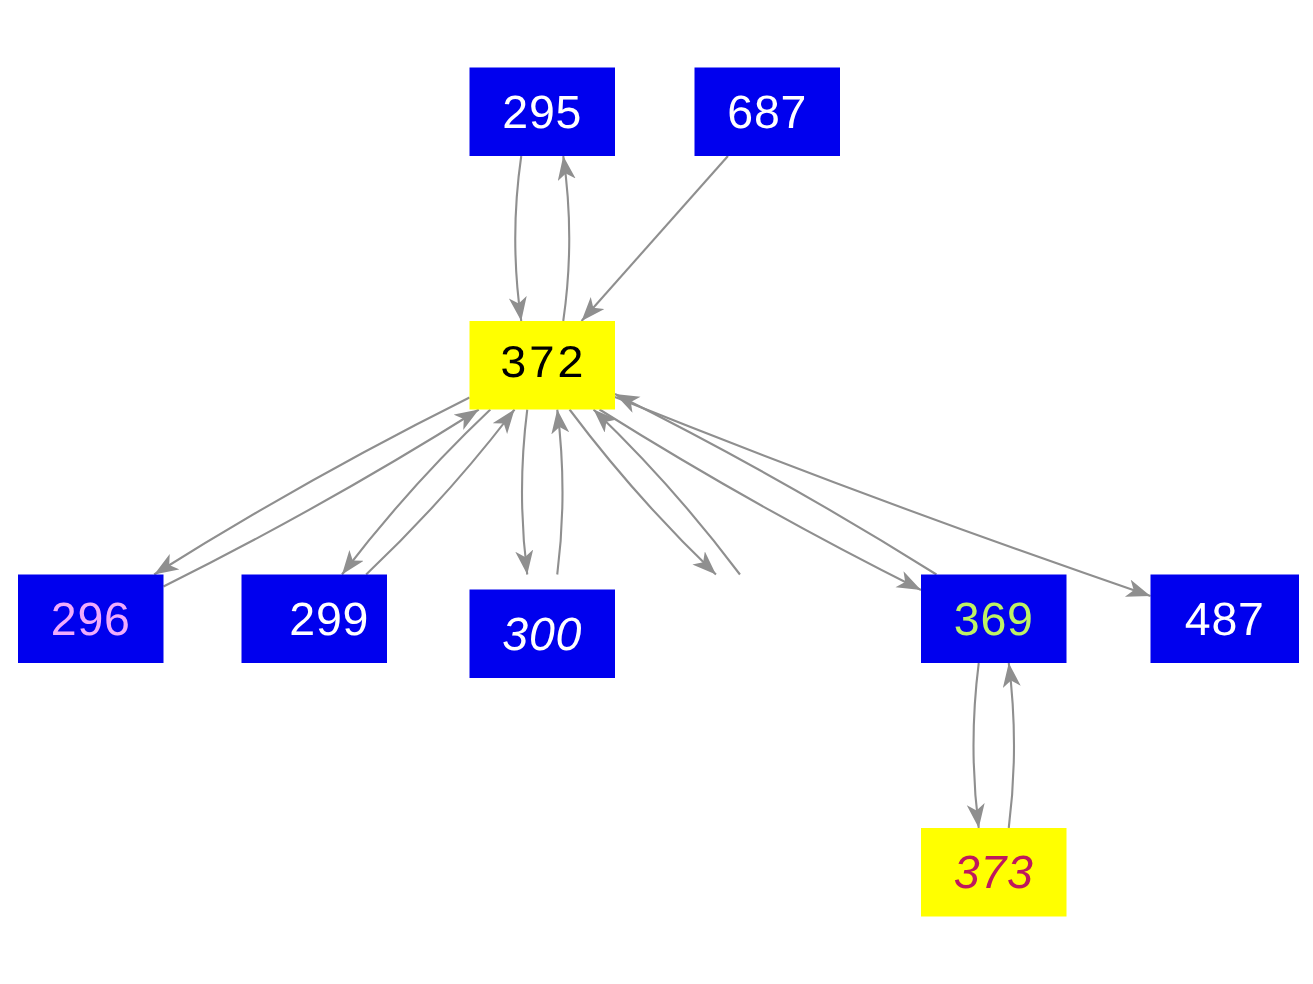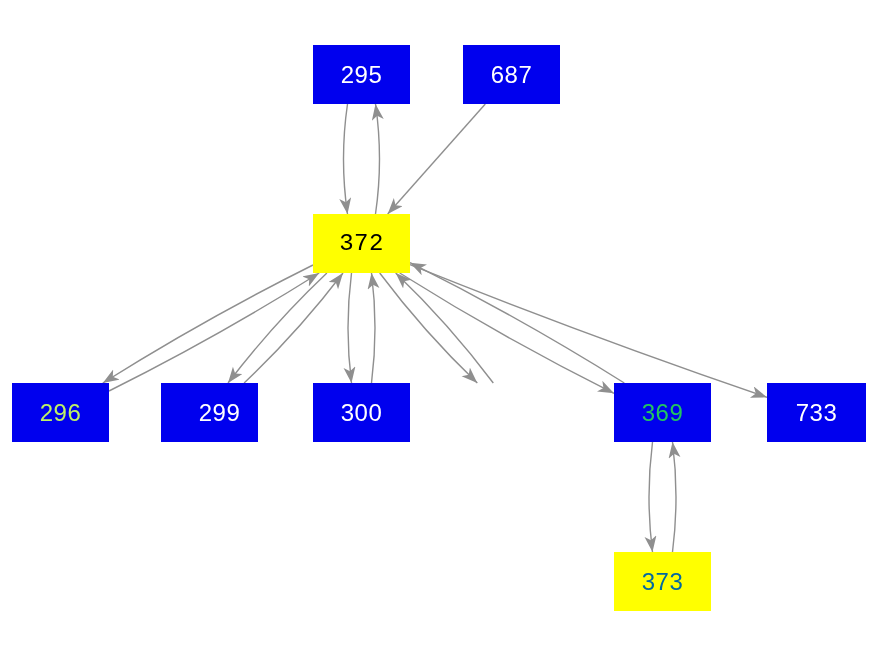--- a/index.html
+++ b/index.html
@@ -28,21 +28,21 @@
     top: 0;
     width: 875px;
     height: 656px;
     pointer-events: none;
   }
   .graph-node {
     position: absolute;
     display: flex;
     align-items: center;
     justify-content: center;
-    font-size: 24px;
+    font-size: 31px;
     line-height: 1;
     letter-spacing: 0.5px;
     user-select: none;
     pointer-events: auto;
   }
   .edge-path {
     fill: none;
   }
 </style>
 </head>
@@ -78,31 +78,31 @@
       <div class="graph-node" style="left: 313px; top: 45px; width: 97px; height: 59px; background: rgb(0, 0, 238);">
         <span style="color: rgb(255, 255, 255);">295</span>
       </div>
       <div class="graph-node" style="left: 463px; top: 45px; width: 97px; height: 59px; background: rgb(0, 0, 238);">
         <span style="color: rgb(255, 255, 255);">687</span>
       </div>
       <div class="graph-node" style="left: 313px; top: 214px; width: 97px; height: 59px; background: rgb(255, 255, 0); font-family: Liberation Mono, monospace;">
         <span style="color: rgb(0, 0, 0);">372</span>
       </div>
       <div class="graph-node" style="left: 12px; top: 383px; width: 97px; height: 59px; background: rgb(0, 0, 238);">
-        <span style="color: #bef264;">296</span>
+        <span style="color: #f0abfc;">296</span>
       </div>
       <div class="graph-node" style="left: 161px; top: 383px; width: 97px; height: 59px; background: rgb(0, 0, 238);">
         <span style="color: rgb(255, 255, 255); margin-left: 20px;">299</span>
       </div>
-      <div class="graph-node" style="left: 313px; top: 383px; width: 97px; height: 59px; background: rgb(0, 0, 238);">
+      <div class="graph-node" style="left: 313px; top: 393px; width: 97px; height: 59px; background: rgb(0, 0, 238); font-style: italic;">
         <span style="color: rgb(255, 255, 255);">300</span>
       </div>
       <div class="graph-node" style="left: 614px; top: 383px; width: 97px; height: 59px; background: rgb(0, 0, 238);">
-        <span style="color: #22c55e;">369</span>
+        <span style="color: #bef264;">369</span>
       </div>
       <div class="graph-node" style="left: 767px; top: 383px; width: 99px; height: 59px; background: rgb(0, 0, 238);">
-        <span style="color: rgb(255, 255, 255);">733</span>
+        <span style="color: rgb(255, 255, 255);">487</span>
       </div>
       <div class="graph-node" style="left: 614px; top: 552px; width: 97px; height: 59px; background: rgb(255, 255, 0);">
-        <span style="color: #0369a1;">373</span>
+        <span style="color: #be185d; font-style: italic;">373</span>
       </div>
     </div>
 </div>
 
 </body></html>

